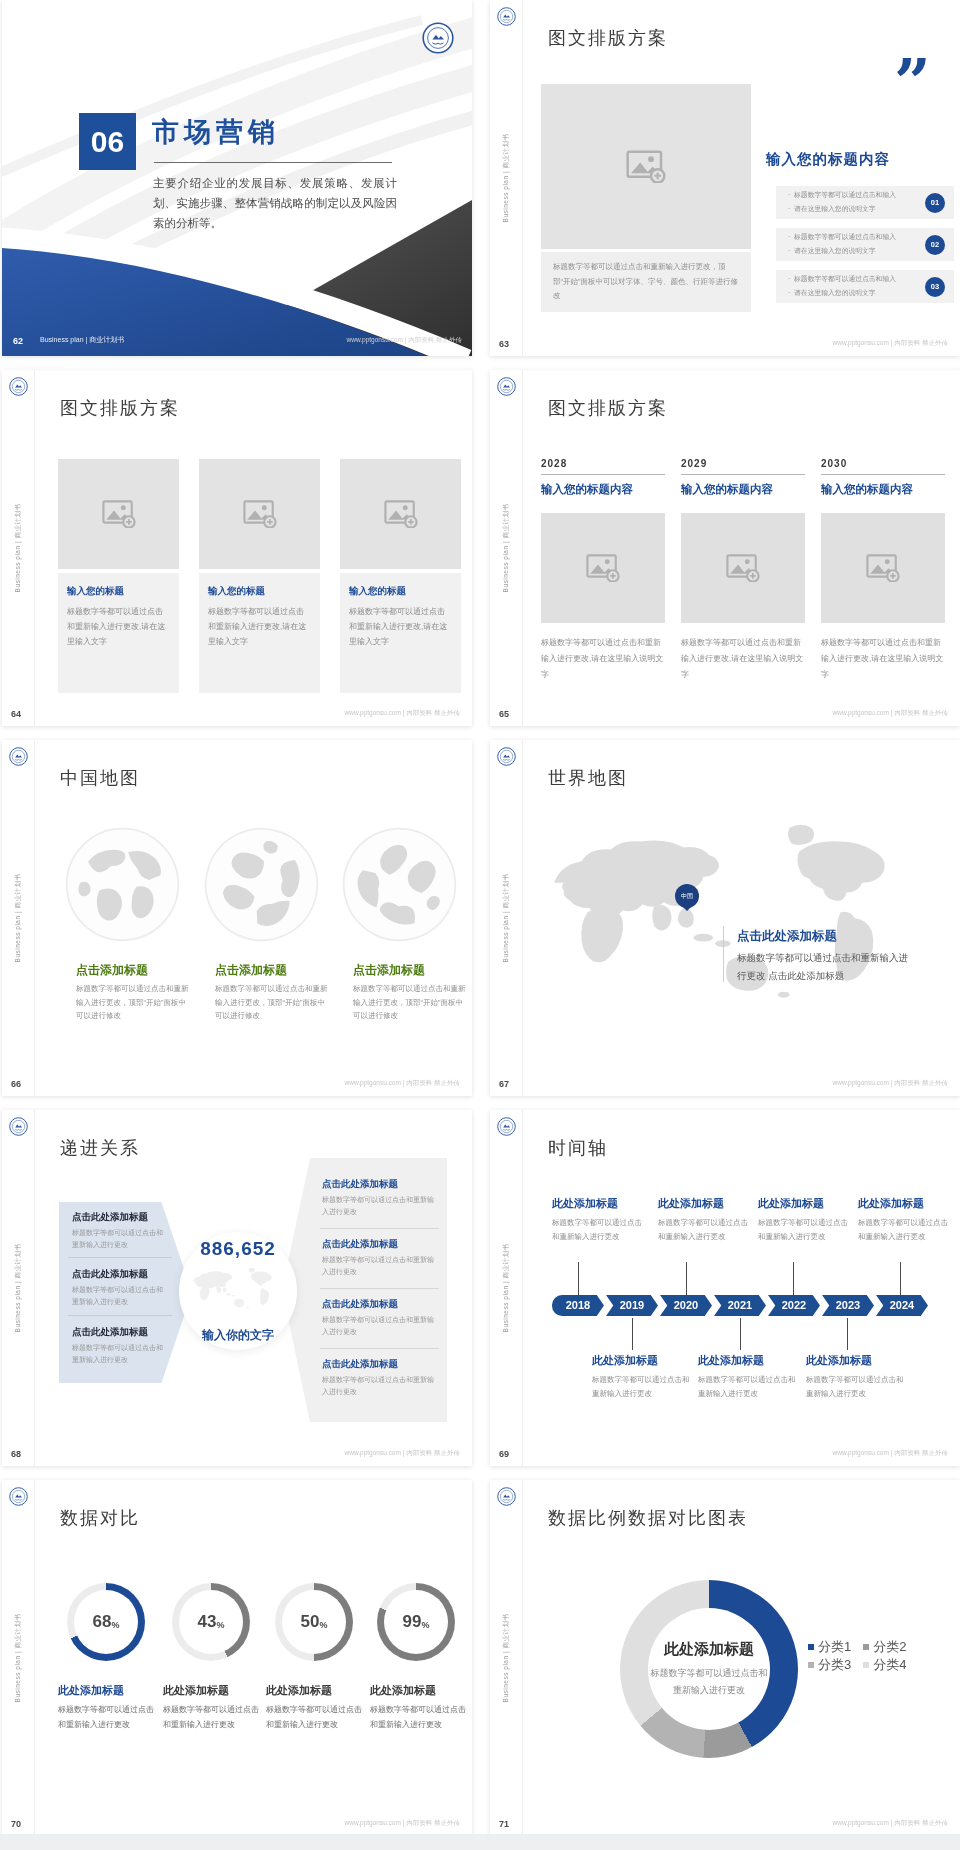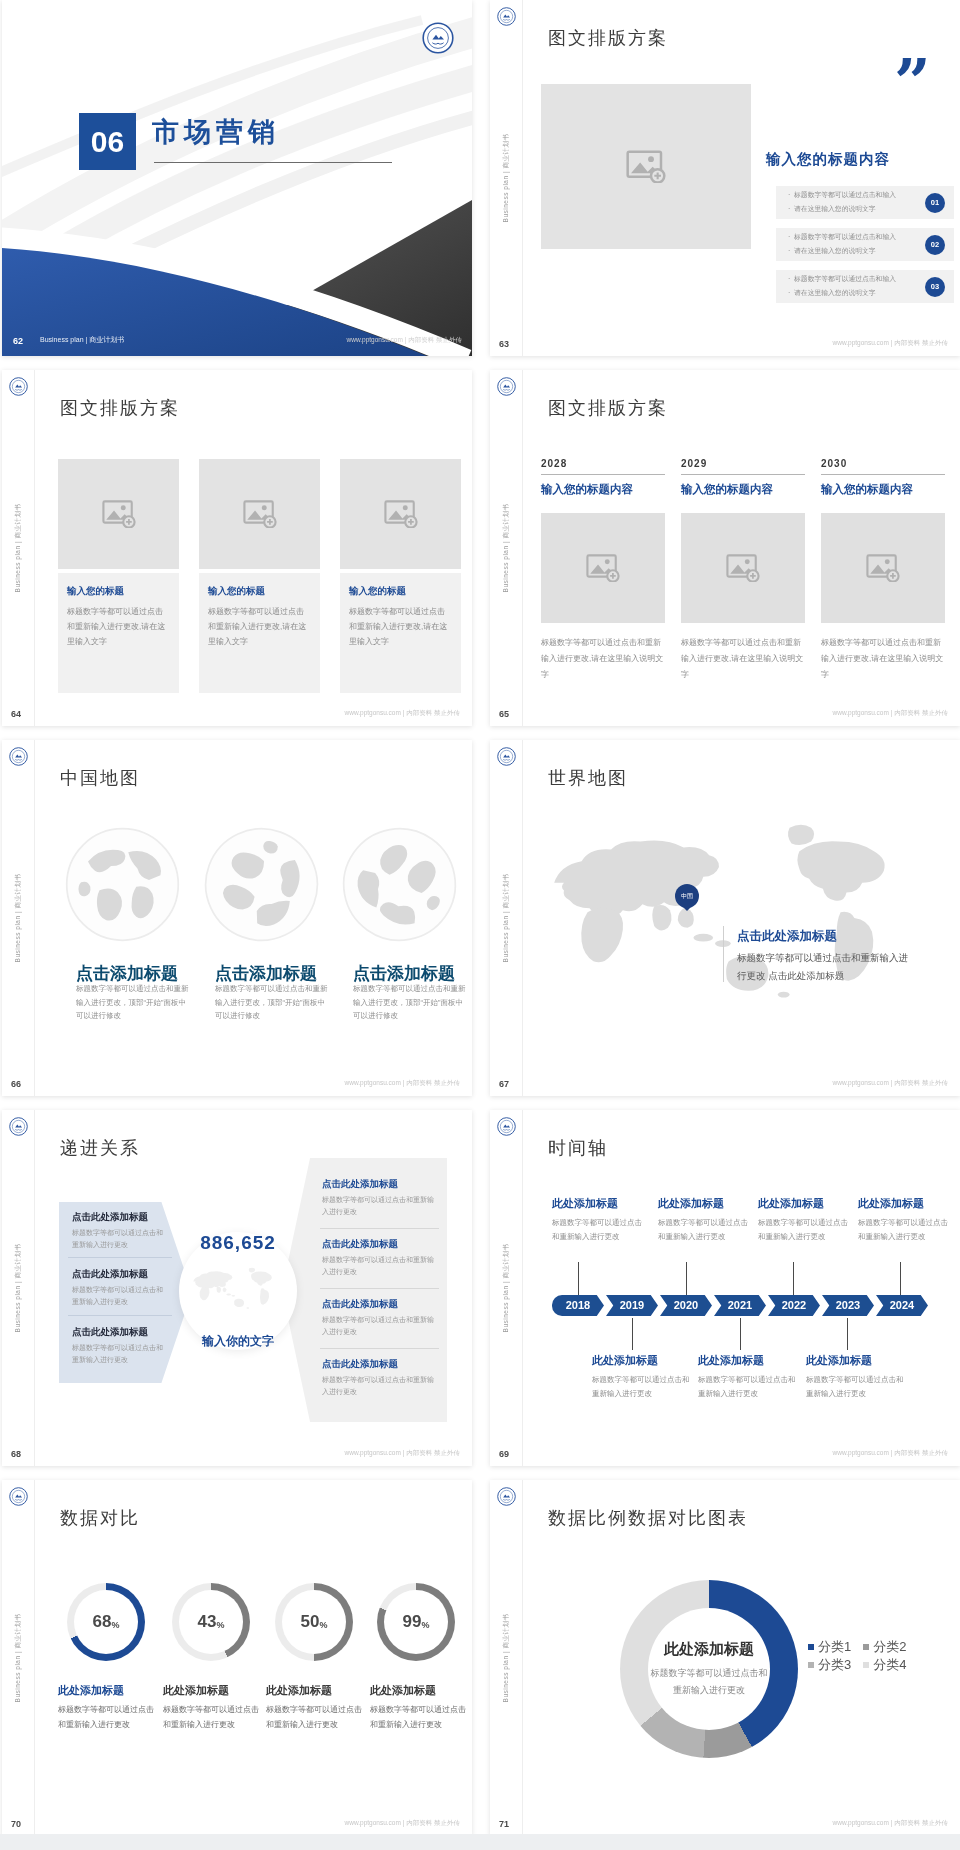--- a/index.html
+++ b/index.html
@@ -45,38 +45,38 @@
   .cbody{font-size:8px;line-height:1.85;color:#8a8a8a;}
   
   .ycol{position:absolute;top:88px;width:124px;}
   .year{font-size:10px;font-weight:bold;color:#3a3a3a;letter-spacing:1px;}
   .yline{margin-top:5px;height:1px;background:#b5b5b5;}
   .yhead{margin-top:7px;font-size:11.5px;font-weight:bold;color:#1d4a94;}
   .yimg{margin-top:16px;height:110px;background:#e0e0e0;display:flex;align-items:center;justify-content:center;}
   .ybody{margin-top:12px;font-size:8px;line-height:2.0;color:#8a8a8a;}
   
   .globe{position:absolute;top:87px;}
-  .gtit{position:absolute;top:222px;font-size:17px;font-weight:bold;color:#0c4a6e;}
+  .gtit{position:absolute;top:222px;font-size:12px;font-weight:bold;color:#4d7c0f;}
   .gbody{position:absolute;top:242px;width:114px;font-size:7.5px;line-height:1.8;color:#8f8f8f;}
   
   .pin{position:absolute;left:185px;top:144px;width:24px;height:24px;border-radius:50%;background:#1c3f80;
        color:#fff;font-size:6px;display:flex;align-items:center;justify-content:center;z-index:3;}
   .pin::after{content:"";position:absolute;left:50%;top:21px;transform:translateX(-50%);
        border:6px solid transparent;border-top-color:#1c3f80;}
   .cvline{position:absolute;left:233px;top:186px;width:1px;height:56px;background:#cfcfcf;}
   .ctit67{position:absolute;left:247px;top:188px;font-size:12.5px;font-weight:bold;color:#1d4a94;}
   .cbody67{position:absolute;left:247px;top:209px;width:180px;font-size:9.5px;line-height:1.85;color:#555;}
   
   .shapeL{position:absolute;left:57px;top:92px;width:133px;height:181px;background:#dbe3ee;
           clip-path:polygon(0 0,77% 0,100% 50%,77% 100%,0 100%);}
   .shapeR{position:absolute;left:280px;top:48px;width:165px;height:264px;background:#f0f0f0;
           clip-path:polygon(17% 0,100% 0,100% 100%,17% 100%,0 50%);}
   .circle68{position:absolute;left:177px;top:122px;width:118px;height:118px;border-radius:50%;background:#fff;
           box-shadow:0 2px 10px rgba(0,0,0,.08);display:flex;flex-direction:column;align-items:center;
-          justify-content:space-between;z-index:2;gap:47px;}
+          justify-content:center;z-index:2;gap:47px;}
   .c68num{font-size:19px;font-weight:bold;color:#1d4a94;letter-spacing:1px;z-index:2;}
   .c68lab{margin-top:20px;font-size:12px;font-weight:bold;color:#1d4a94;z-index:2;}
   .wm68{position:absolute;left:10px;top:34px;opacity:.45;z-index:1;}
   .itemT{font-size:9.5px;font-weight:bold;}
   .itemB{margin-top:3px;font-size:7px;line-height:1.75;color:#999;}
   .dline{position:absolute;height:1px;}
   
   .seg{position:absolute;top:185px;width:52px;height:21px;background:#1d4e91;color:#fff;font-size:11px;
        font-weight:bold;text-align:center;line-height:21px;
        clip-path:polygon(0 0,86% 0,100% 50%,86% 100%,0 100%,14% 50%);}
@@ -171,37 +171,39 @@
     <path d="M195,356 L470,200 L470,356 Z" fill="url(#gDark)"></path>
     <path d="M-10,238 C160,248 320,298 465,360" stroke="#ffffff" stroke-width="22" fill="none"></path>
     <path d="M0,248 C150,258 300,305 425,356 L0,356 Z" fill="url(#gBlue)"></path>
   </svg>
   <svg class="logo62" viewBox="0 0 40 40" width="32" height="32" style="position:absolute;left:420px;top:22px">
       <use href="#minilogo"></use>
     </svg>
   <div class="numbox">06</div>
   <div class="t62">市场营销</div>
   <div class="hr62"></div>
+  <div class="b62">主要介绍企业的发展目标、发展策略、发展计划、实施步骤、整体营销战略的制定以及风险因素的分析等。</div>
   <div class="f62n">62</div>
   <div class="f62l">Business plan | 商业计划书</div>
   <div class="f62s">www.pptgonsu.com | 内部资料 禁止外传</div>
 </div>
 
 <div class="slide" style="left:490px;top:0">
   <svg class="badge" viewBox="0 0 40 40">
       <use href="#minilogo"></use>
     </svg>
   <div class="vdiv"></div>
   <div class="vtext">Business plan | 商业计划书</div>
   <div class="stitle">图文排版方案</div>
   <div class="ph" style="left:51px;top:84px;width:210px;height:165px">
     <svg class="phicon" viewBox="0 0 48 40" width="40">
         <use href="#imgicon"></use>
       </svg>
   </div>
+  <div class="cap63">标题数字等都可以通过点击和重新输入进行更改，顶部“开始”面板中可以对字体、字号、颜色、行距等进行修改</div>
   <div class="quote">”</div>
   <div class="h63">输入您的标题内容</div>
 
   <div class="ibox" style="top:186px">
     <span class="iline" style="top:4px"><span>·</span>&nbsp;&nbsp;<span>标题数字等都可以通过点击和输入</span></span>
     <span class="iline" style="top:18px"><span>·</span>&nbsp;&nbsp;<span>请在这里输入您的说明文字</span></span>
     <span class="inum">01</span>
   </div>
   <div class="ibox" style="top:228px">
     <span class="iline" style="top:4px"><span>·</span>&nbsp;&nbsp;<span>标题数字等都可以通过点击和输入</span></span>

